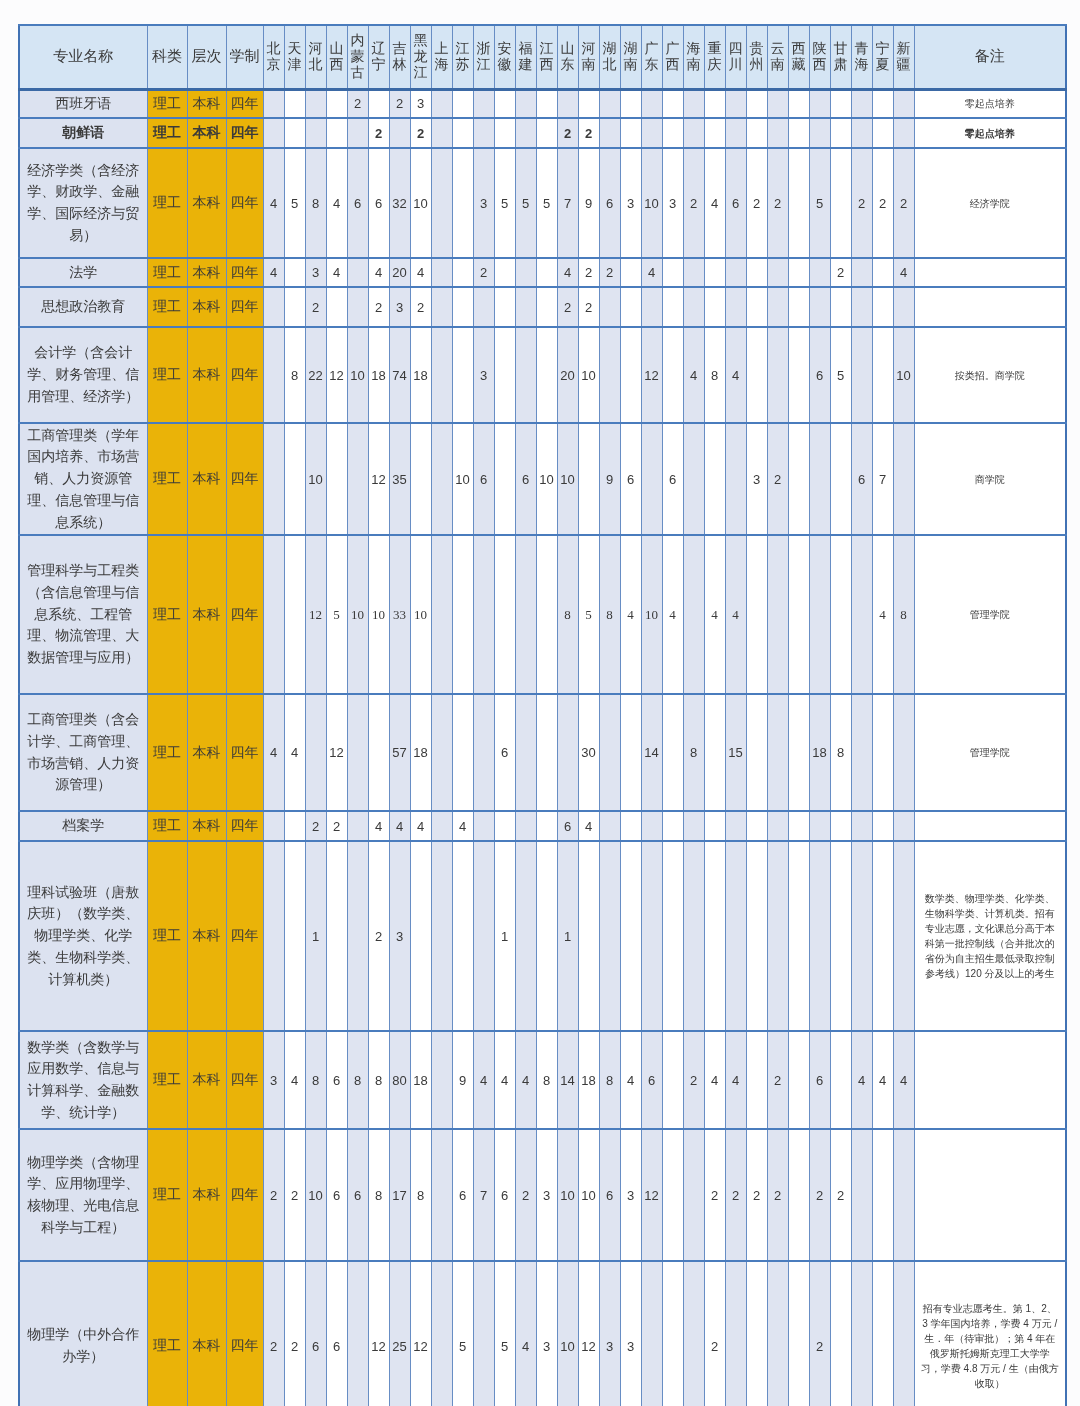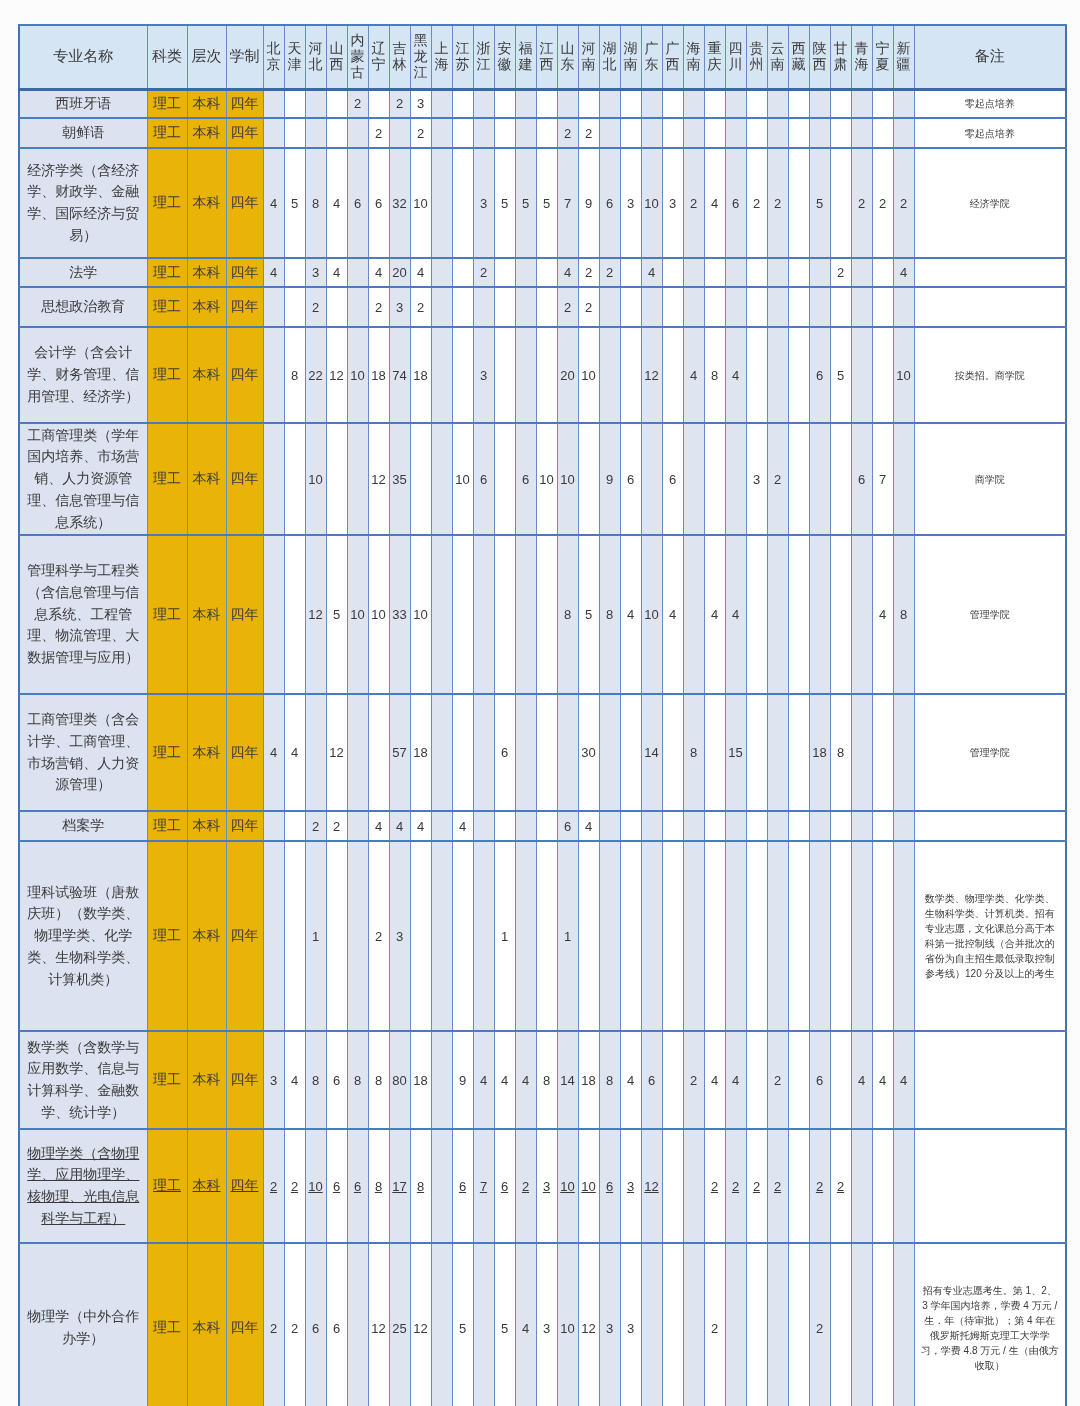--- a/index.html
+++ b/index.html
@@ -195,21 +195,21 @@
           <td class="val"></td>
           <td class="val shade"></td>
           <td class="val"></td>
           <td class="val shade"></td>
           <td class="val"></td>
           <td class="val shade"></td>
           <td class="val"></td>
           <td class="val shade"></td>
           <td class="remark">零起点培养</td>
         </tr>
-        <tr style="height: 30px;">
+        <tr style="height: 30px; font-weight: bold;">
           <td class="major">朝鲜语</td>
           <td class="meta">理工</td>
           <td class="meta">本科</td>
           <td class="meta">四年</td>
           <td class="val shade"></td>
           <td class="val"></td>
           <td class="val shade"></td>
           <td class="val"></td>
           <td class="val shade"></td>
           <td class="val">2</td>
@@ -423,21 +423,21 @@
           <td class="val">3</td>
           <td class="val shade">2</td>
           <td class="val"></td>
           <td class="val shade"></td>
           <td class="val"></td>
           <td class="val shade">6</td>
           <td class="val">7</td>
           <td class="val shade"></td>
           <td class="remark">商学院</td>
         </tr>
-        <tr style="height: 159px;">
+        <tr style="height: 159px; font-family: Liberation Serif, serif;">
           <td class="major">管理科学与工程类（含信息管理与信息系统、工程管理、物流管理、大数据管理与应用）</td>
           <td class="meta">理工</td>
           <td class="meta">本科</td>
           <td class="meta">四年</td>
           <td class="val shade"></td>
           <td class="val"></td>
           <td class="val shade">12</td>
           <td class="val">5</td>
           <td class="val shade">10</td>
           <td class="val">10</td>
@@ -613,21 +613,21 @@
           <td class="val"></td>
           <td class="val shade">2</td>
           <td class="val"></td>
           <td class="val shade">6</td>
           <td class="val"></td>
           <td class="val shade">4</td>
           <td class="val">4</td>
           <td class="val shade">4</td>
           <td class="remark"></td>
         </tr>
-        <tr style="height: 114px; text-decoration: underline;">
+        <tr style="height: 132px;">
           <td class="major">物理学类（含物理学、应用物理学、核物理、光电信息科学与工程）</td>
           <td class="meta">理工</td>
           <td class="meta">本科</td>
           <td class="meta">四年</td>
           <td class="val shade">2</td>
           <td class="val">2</td>
           <td class="val shade">10</td>
           <td class="val">6</td>
           <td class="val shade">6</td>
           <td class="val">8</td>

